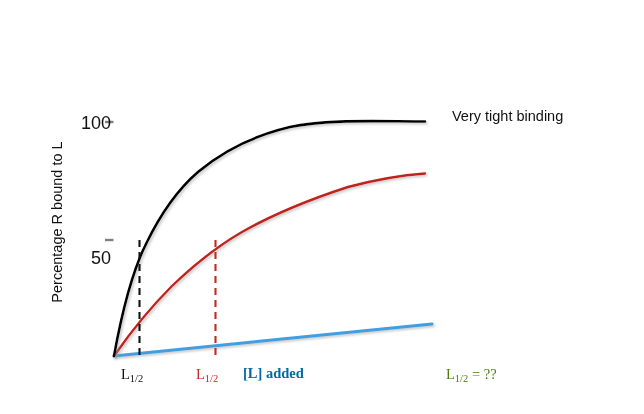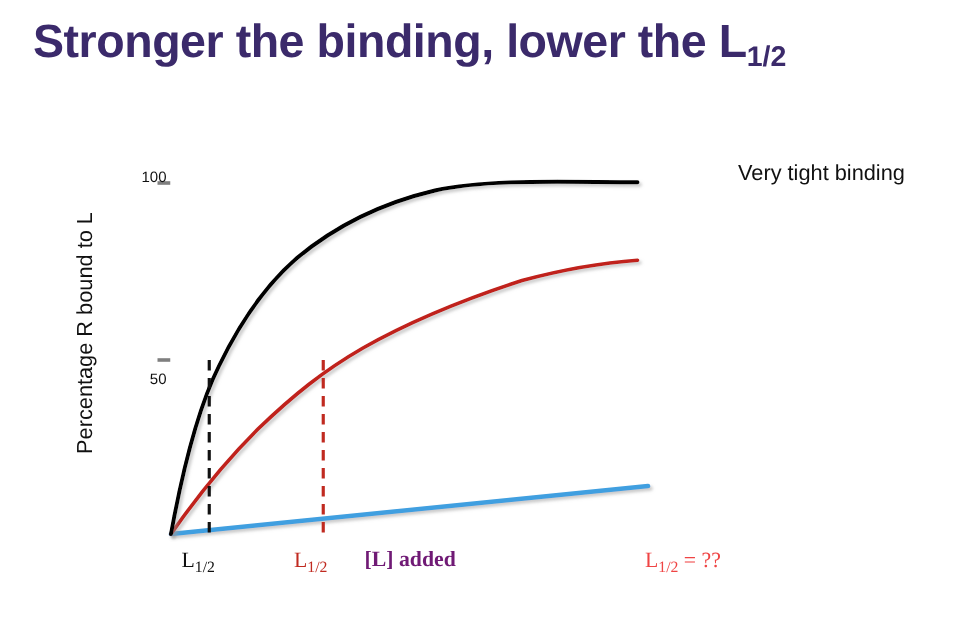--- a/index.html
+++ b/index.html
@@ -61,61 +61,59 @@
     width: 190px;
     text-align: center;
     font-size: 14.5px;
     color: #111111;
     transform: rotate(-90deg);
     transform-origin: center center;
     white-space: nowrap;
   }
   .ytick {
     position: absolute;
-    font-size: 10px;
+    font-size: 18px;
     color: #111111;
     text-align: right;
     width: 34px;
   }
   .ytick-100 { left: 77px; top: 53px; }
   .ytick-50  { left: 77px; top: 188px; }
 
   .legend-lbl {
     position: absolute;
     font-size: 14.5px;
     color: #111111;
     white-space: nowrap;
-    margin-left: 40px;
   }
   .lg-tight { left: 452px; top: 48px; }
   .lg-inter { left: 452px; top: 105px; }
   .lg-weak  { left: 457px; top: 250px; }
 
   .xlab {
     position: absolute;
     font-size: 14.5px;
     white-space: nowrap;
     font-family: Liberation Serif, serif;
   }
   .xlab .sub {
     font-size: 10.5px;
     position: relative;
     top: 3px;
   }
   .xlab-black { left: 121px; top: 306px; color: #111111; }
   .xlab-red   { left: 196px; top: 306px; color: #c02a20; }
-  .xlab-axis  { left: 243px; top: 305px; color: #701a75; font-weight: bold; }
-  .xlab-blue  { left: 430px; top: 306px; color: #ef4444; }
+  .xlab-axis  { left: 243px; top: 305px; color: #0369a1; font-weight: bold; }
+  .xlab-blue  { left: 446px; top: 306px; color: #4d7c0f; }
 </style>
 </head>
 <body>
 
 <div id="slide">
 
-  <div id="title"><span>Stronger the binding, lower the L</span><span class="sub">1/2</span></div>
 
   <div id="figure">
 
     <svg class="plot" viewBox="0 0 644 354">
       <defs>
         <filter id="softshadow" x="-20%" y="-20%" width="150%" height="160%">
           <feDropShadow dx="1.6" dy="1.6" stdDeviation="1.1" flood-color="#9a9a9a" flood-opacity="0.55"></feDropShadow>
         </filter>
       </defs>
 

